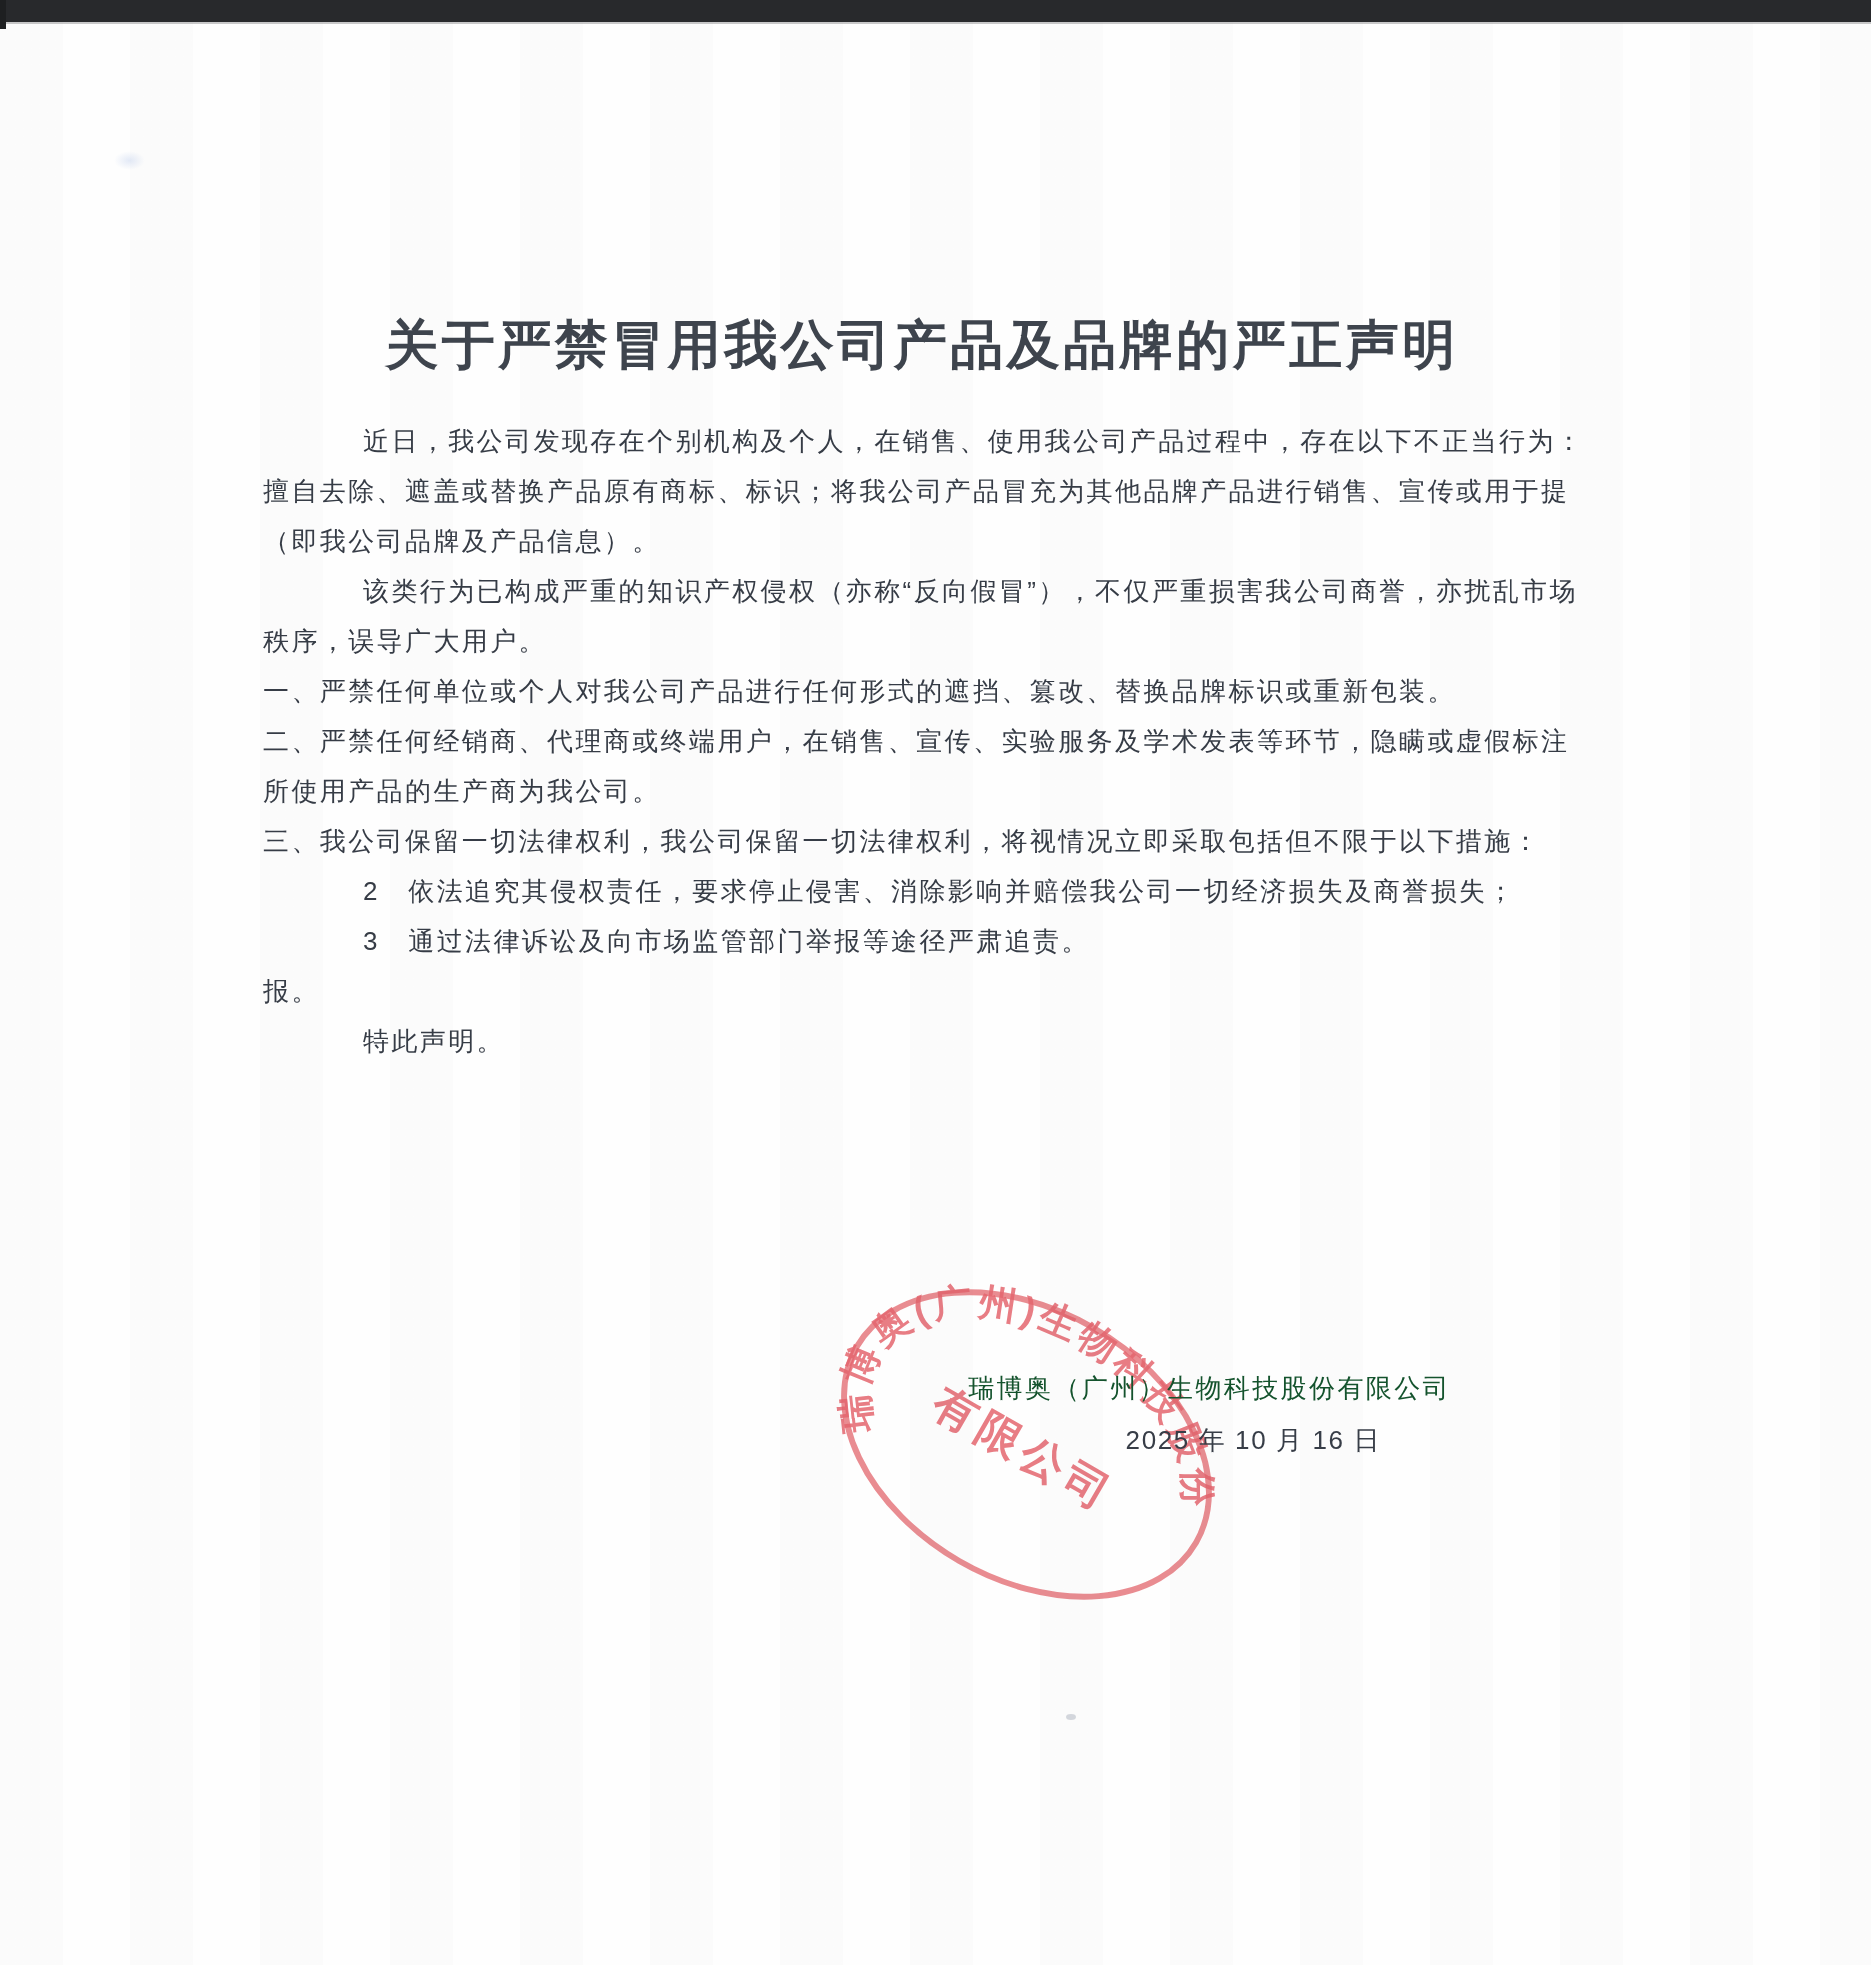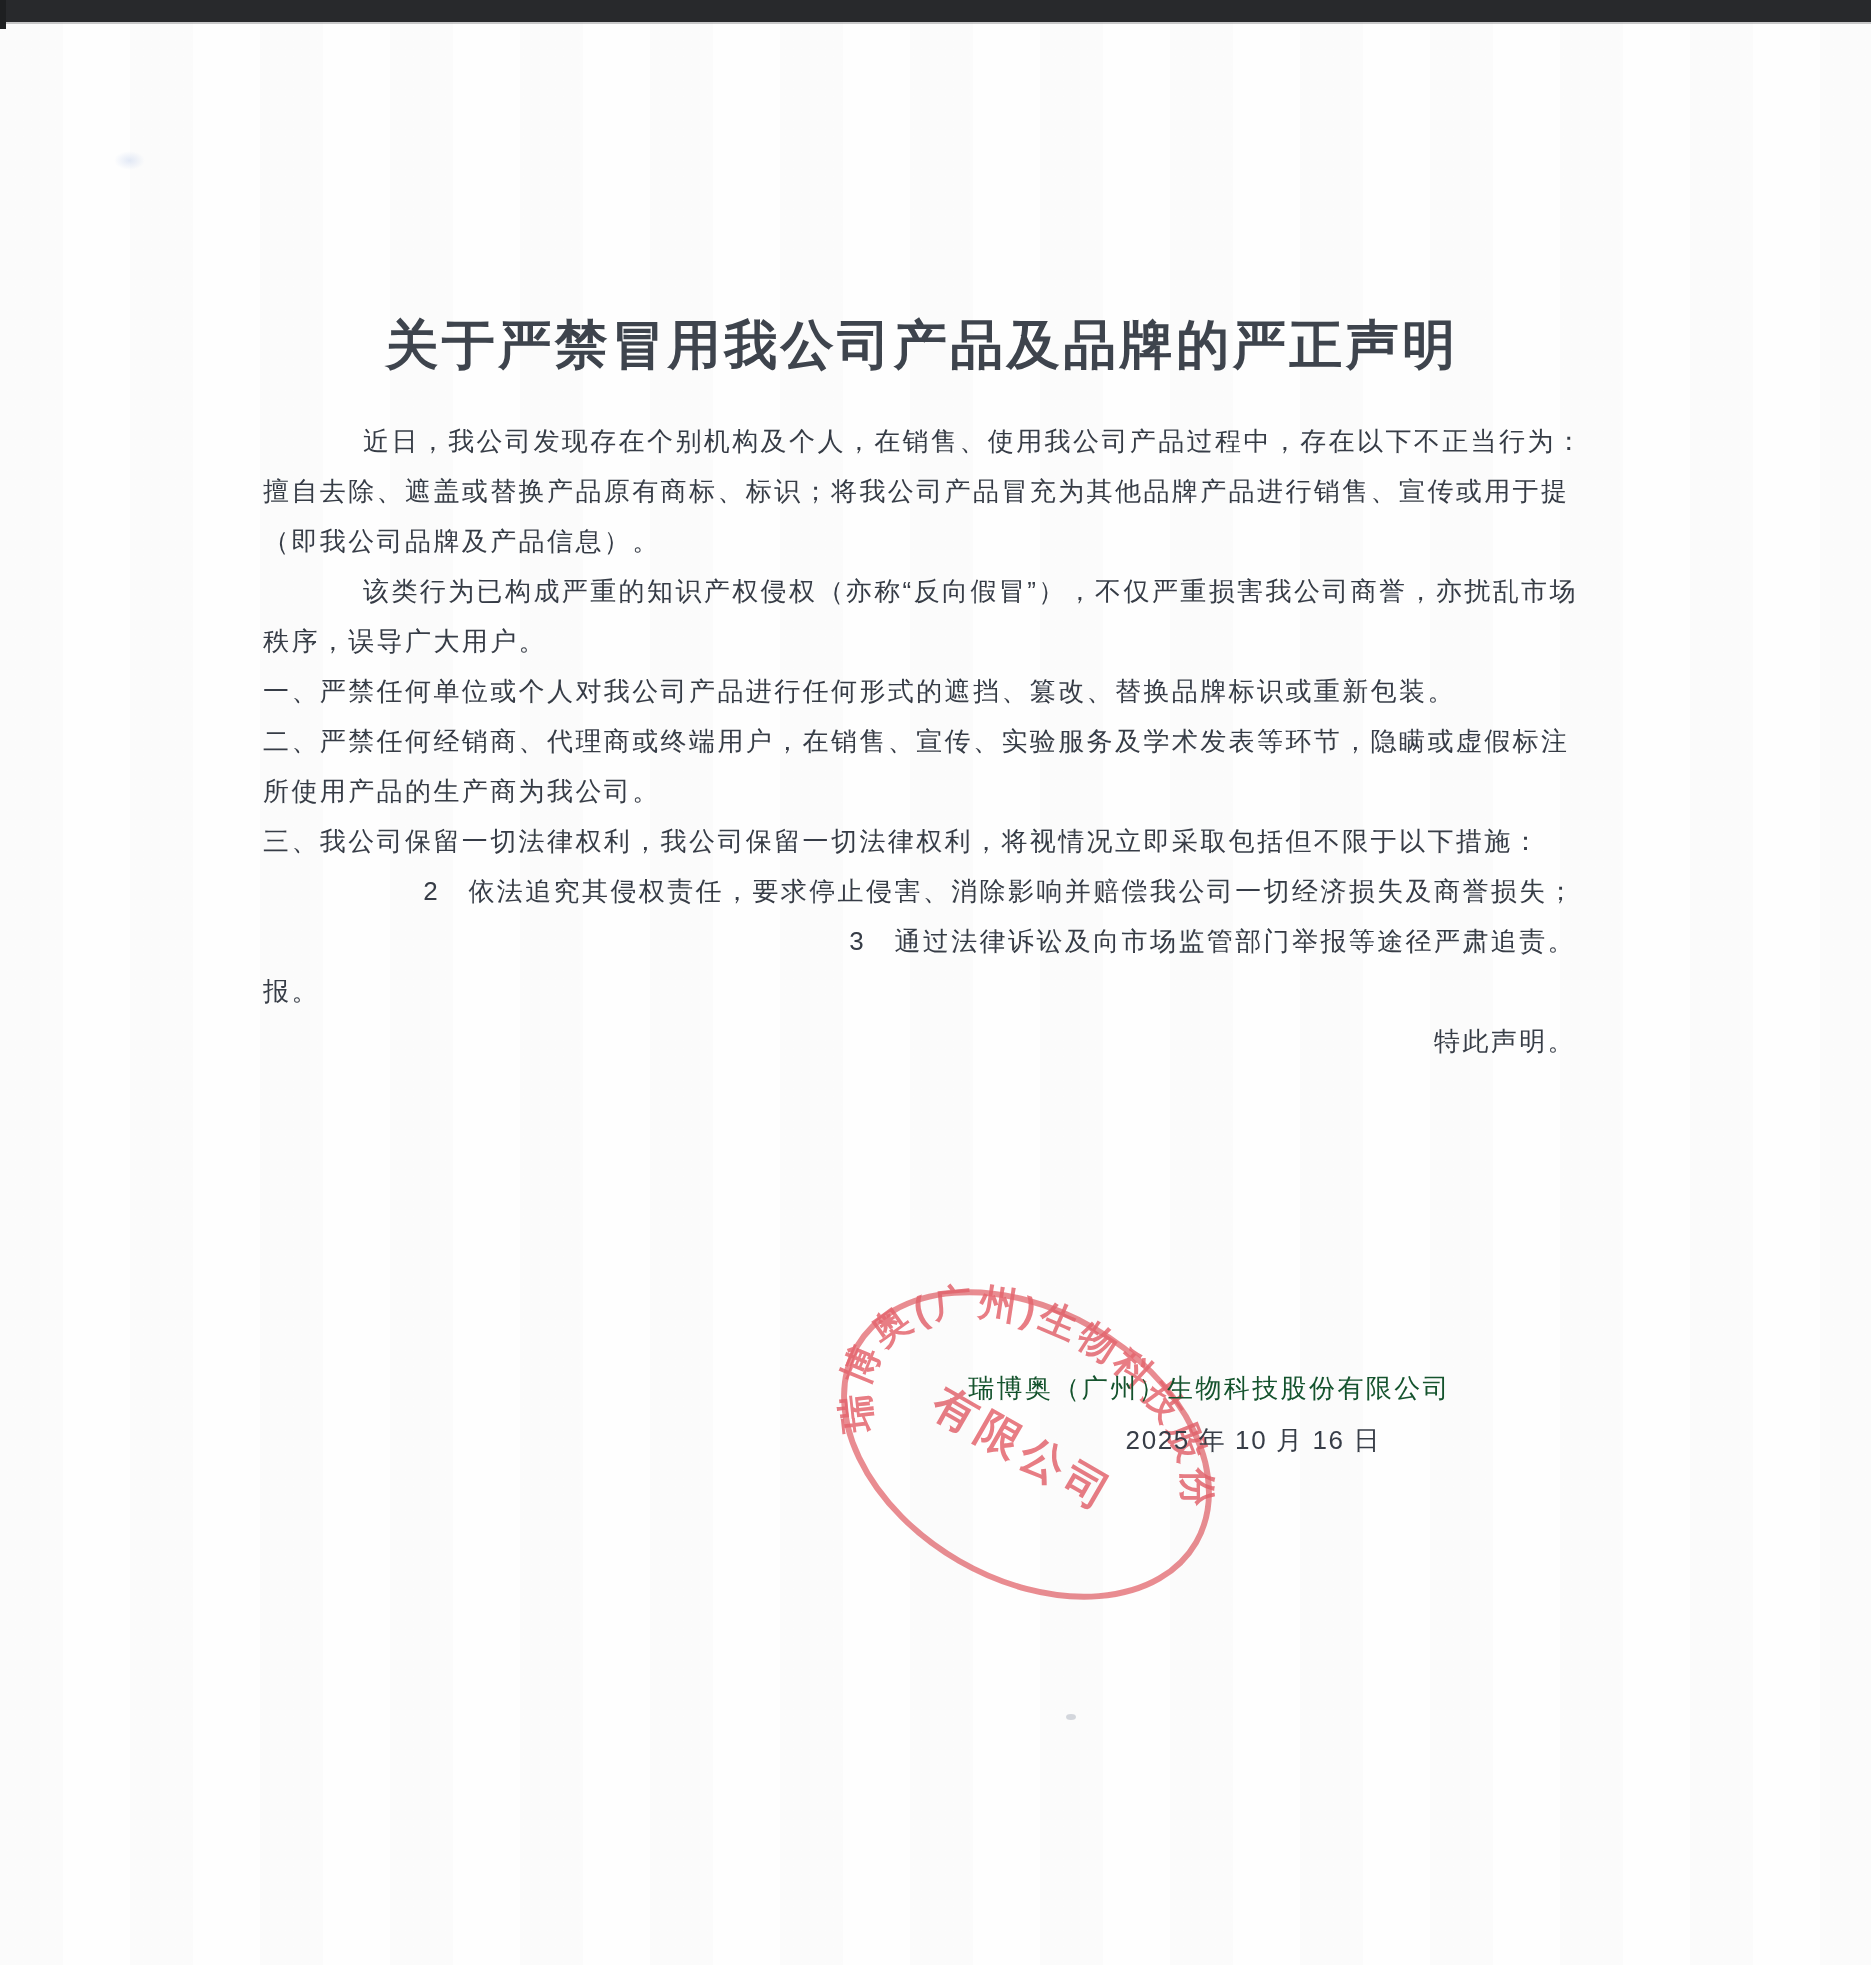--- a/index.html
+++ b/index.html
@@ -33,21 +33,21 @@
     text-align:center;
     font-size:53px;font-weight:bold;letter-spacing:3.5px;
     color:#3e444d;z-index:3;margin-left:36px;
   }
   .statement-body{
     position:absolute;left:263px;top:416px;width:1313px;
     font-size:26px;letter-spacing:2.4px;line-height:50px;
     color:#363c46;z-index:3;
   }
   .line{white-space:nowrap;height:50px;}
-  .line.indent{padding-left:100px;text-align:right;}
+  .line.indent{padding-left:100px;}
   .sig-company{
     position:absolute;top:1370px;right:421px;
     font-size:26px;letter-spacing:2.4px;line-height:36px;
     color:#14532d;z-index:6;white-space:nowrap;
   }
   .sig-date{
     position:absolute;top:1422px;right:491px;
     font-size:26px;letter-spacing:1.6px;line-height:36px;
     color:#373d47;z-index:6;white-space:nowrap;margin-left:36px;
   }

